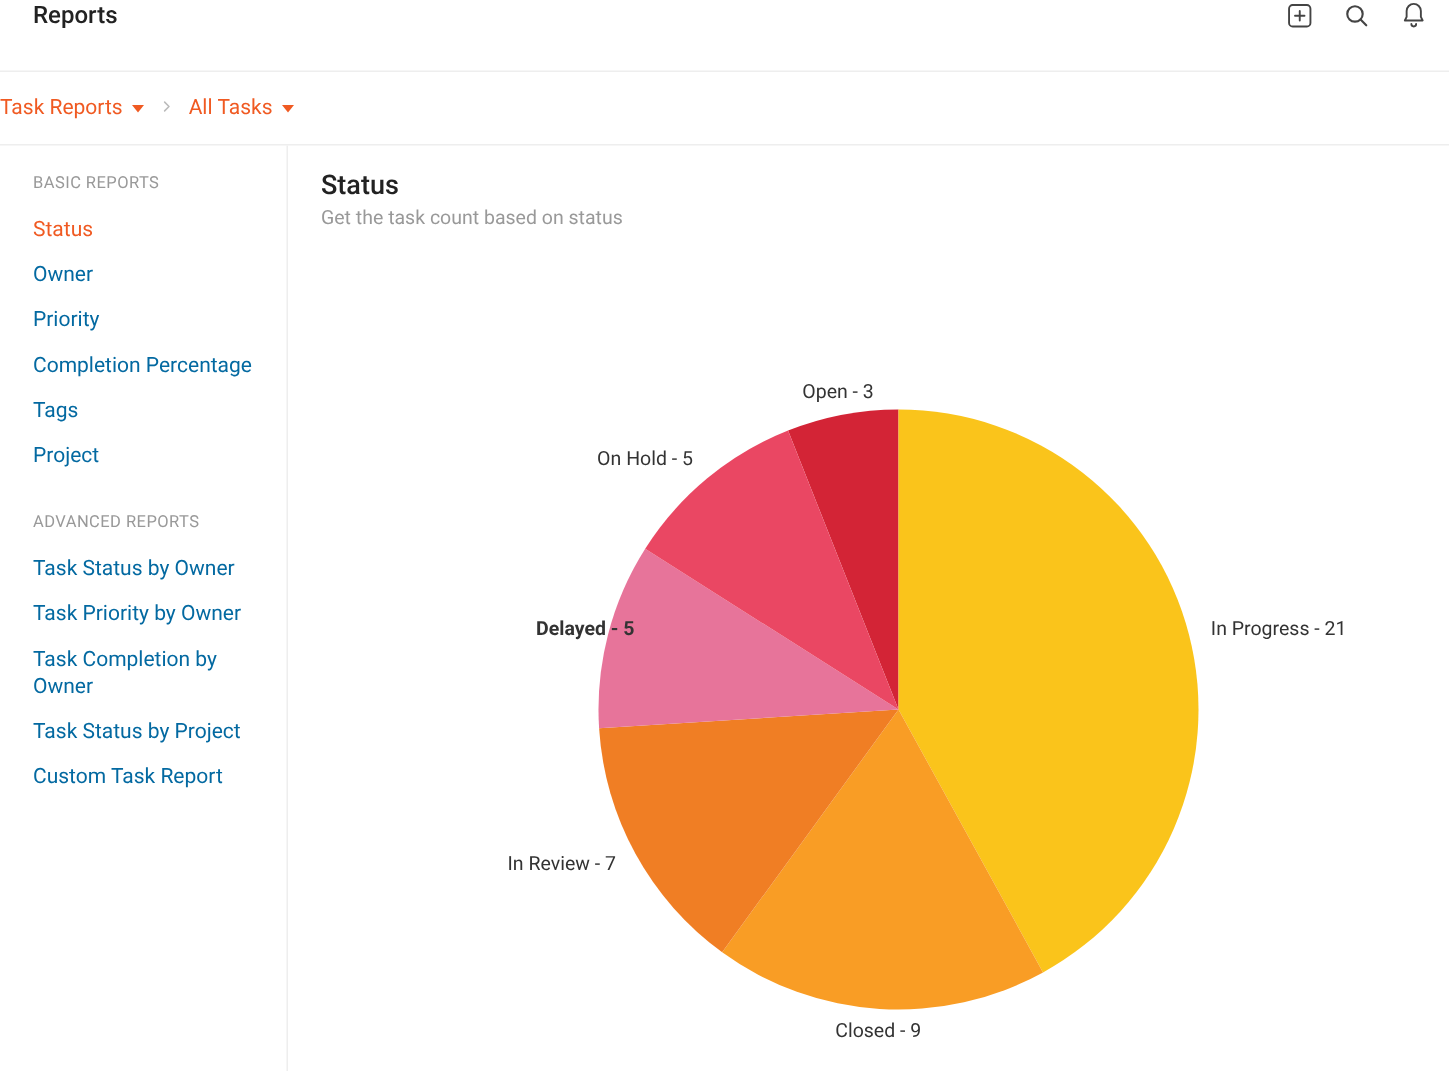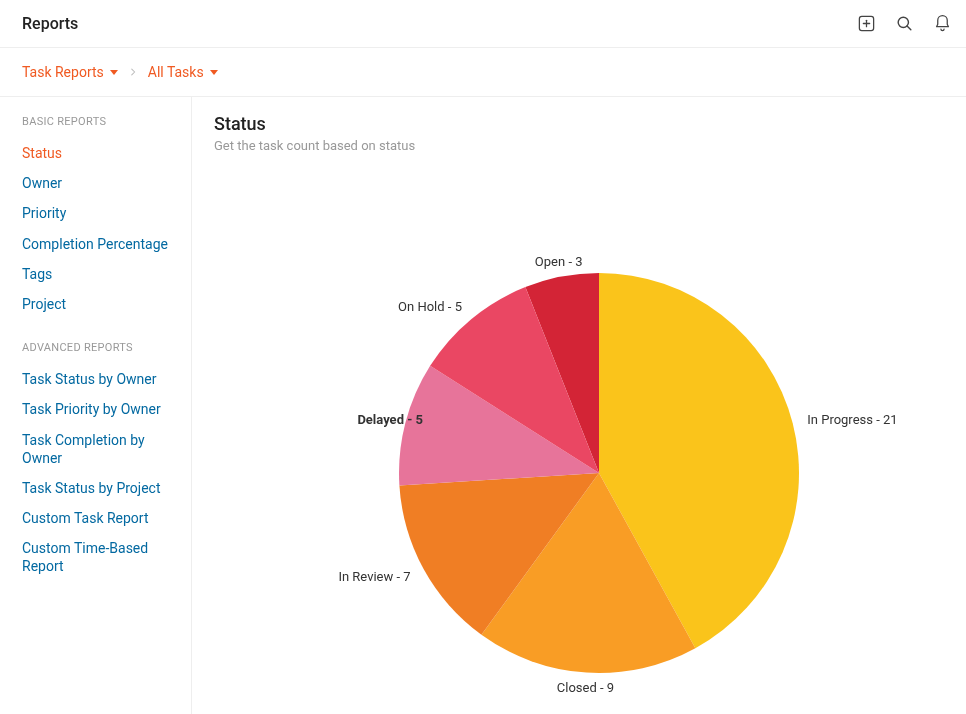--- a/index.html
+++ b/index.html
@@ -7,21 +7,21 @@
     font-family: -apple-system, BlinkMacSystemFont, "Segoe UI", Roboto, Helvetica, Arial, sans-serif;
     color: #222;
     background: #fff;
     width: 966px;
     height: 714px;
     overflow: hidden;
   }
   .topbar {
     height: 48px;
     display: flex;
-    align-items: center;
+    align-items: flex-start;
     justify-content: space-between;
     padding: 0 14px 0 22px;
     border-bottom: 1px solid #eee;
     gap: 16px;
   }
   .topbar-title {
     font-size: 16px;
     font-weight: 500;
     color: #222;
   }
@@ -35,21 +35,20 @@
     display: inline-flex; align-items: center; justify-content: center;
     cursor: pointer;
     color: #444;
   }
   .icon-btn svg { stroke: currentColor; }
   .breadcrumbs {
     height: 49px;
     display: flex;
     align-items: center;
     gap: 10px;
-    padding-left: 22px;
     border-bottom: 1px solid #eee;
     font-size: 14px;
   }
   .crumb {
     color: #f05a22;
     display: inline-flex;
     align-items: center;
     gap: 6px;
     cursor: pointer;
   }
@@ -176,21 +175,20 @@
         </div>
     </div>
     <div class="nav-section">
       <div class="section-header">ADVANCED REPORTS</div>
       <div id="advanced-list">
           <div class="nav-item">Task Status by Owner</div>
           <div class="nav-item">Task Priority by Owner</div>
           <div class="nav-item">Task Completion by Owner</div>
           <div class="nav-item">Task Status by Project</div>
           <div class="nav-item">Custom Task Report</div>
-          <div class="nav-item">Custom Time-Based Report</div>
         </div>
     </div>
   </div>
 
   <div class="main">
     <div class="content-title">Status</div>
     <div class="content-subtitle">Get the task count based on status</div>
     <div class="chart-wrap">
       <svg class="chart-svg" id="pie-svg" width="750" height="560" viewBox="0 0 750 560">
           <path d="M 385 320 L 311.37508946306446 134.0447028223497 A 200 200 0 0 1 385 120 Z" fill="#d32436"></path>

